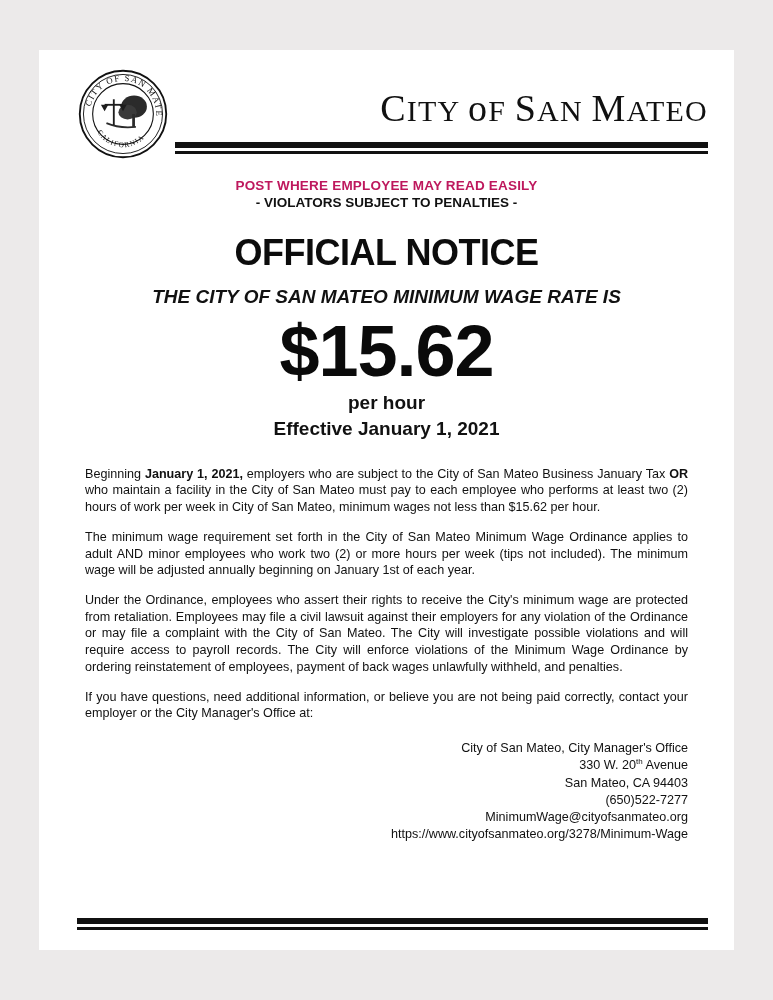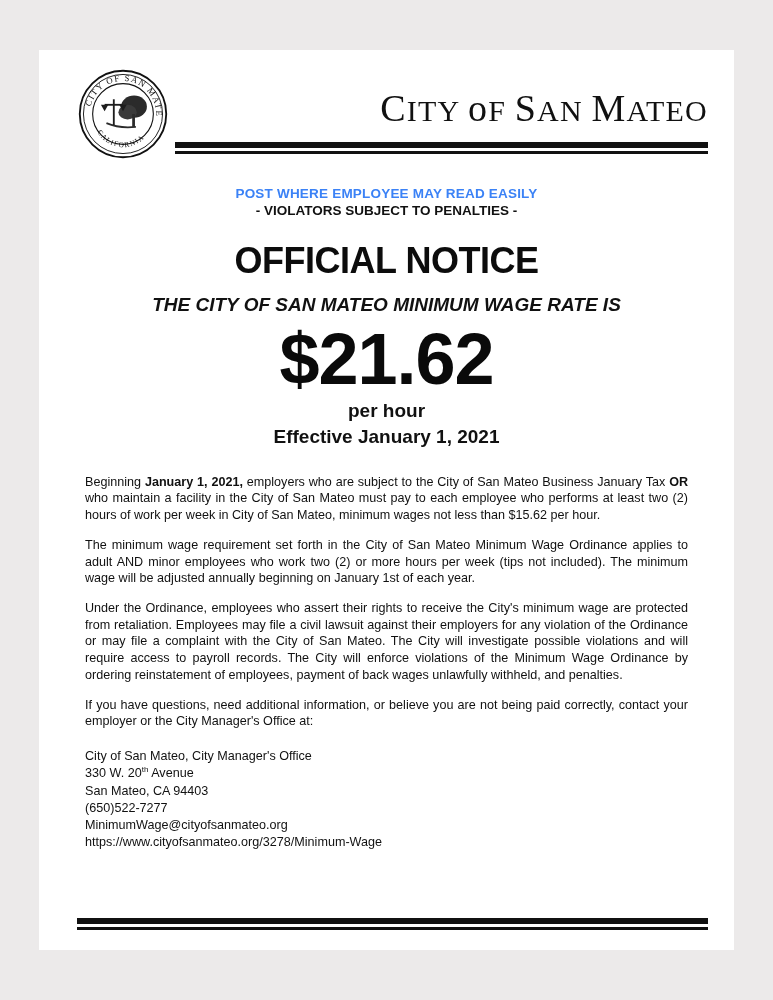--- a/index.html
+++ b/index.html
@@ -64,23 +64,23 @@
   }
   .rule-thin {
     height: 3px;
     background: #111;
   }
   
   .post-line {
     text-align: center;
     font-size: 13.5px;
     font-weight: bold;
-    color: #3b82f6;
+    color: #be185d;
     letter-spacing: 0.2px;
-    margin-top: 26px;
+    margin-top: 18px;
   }
   .post-line2 {
     text-align: center;
     font-size: 13.5px;
     font-weight: bold;
     color: #111;
     margin-top: 2px;
   }
   .official {
     text-align: center;
@@ -129,21 +129,21 @@
     font-size: 12.6px;
     line-height: 1.33;
     text-align: justify;
     color: #111;
     margin-bottom: 13px;
   }
   .para b { font-weight: bold; }
   
   .contact {
     margin-top: 18px;
-    text-align: left;
+    text-align: right;
     font-size: 12.6px;
     line-height: 1.36;
     color: #111;
   }
   .contact div { white-space: nowrap; }
   sup { font-size: 8px; vertical-align: super; }
   
   .footer-rules {
     position: absolute;
     left: 38px;
@@ -195,21 +195,21 @@
         <div class="rule-gap"></div>
         <div class="rule-thin"></div>
       </div>
     </div>
 
     <div class="post-line">POST WHERE EMPLOYEE MAY READ EASILY</div>
     <div class="post-line2">- VIOLATORS SUBJECT TO PENALTIES -</div>
 
     <div class="official">OFFICIAL NOTICE</div>
     <div class="subtitle">THE CITY OF SAN MATEO MINIMUM WAGE RATE IS</div>
-    <div class="amount">$21.62</div>
+    <div class="amount">$15.62</div>
     <div class="per-hour">per hour</div>
     <div class="effective">Effective January 1, 2021</div>
 
     <div class="body-wrap">
       <p class="para">
         <span>Beginning </span><b>January 1, 2021,</b><span> employers who are subject to the City of San Mateo Business January Tax </span><b>OR</b><span> who maintain a facility in the City of San Mateo must pay to each employee who performs at least two (2) hours of work per week in City of San Mateo, minimum wages not less than $15.62 per hour.</span>
       </p>
       <p class="para">The minimum wage requirement set forth in the City of San Mateo Minimum Wage Ordinance applies to adult AND minor employees who work two (2) or more hours per week (tips not included). The minimum wage will be adjusted annually beginning on January 1st of each year.</p>
       <p class="para">Under the Ordinance, employees who assert their rights to receive the City's minimum wage are protected from retaliation. Employees may file a civil lawsuit against their employers for any violation of the Ordinance or may file a complaint with the City of San Mateo. The City will investigate possible violations and will require access to payroll records. The City will enforce violations of the Minimum Wage Ordinance by ordering reinstatement of employees, payment of back wages unlawfully withheld, and penalties.</p>
       <p class="para">If you have questions, need additional information, or believe you are not being paid correctly, contact your employer or the City Manager's Office at:</p>

